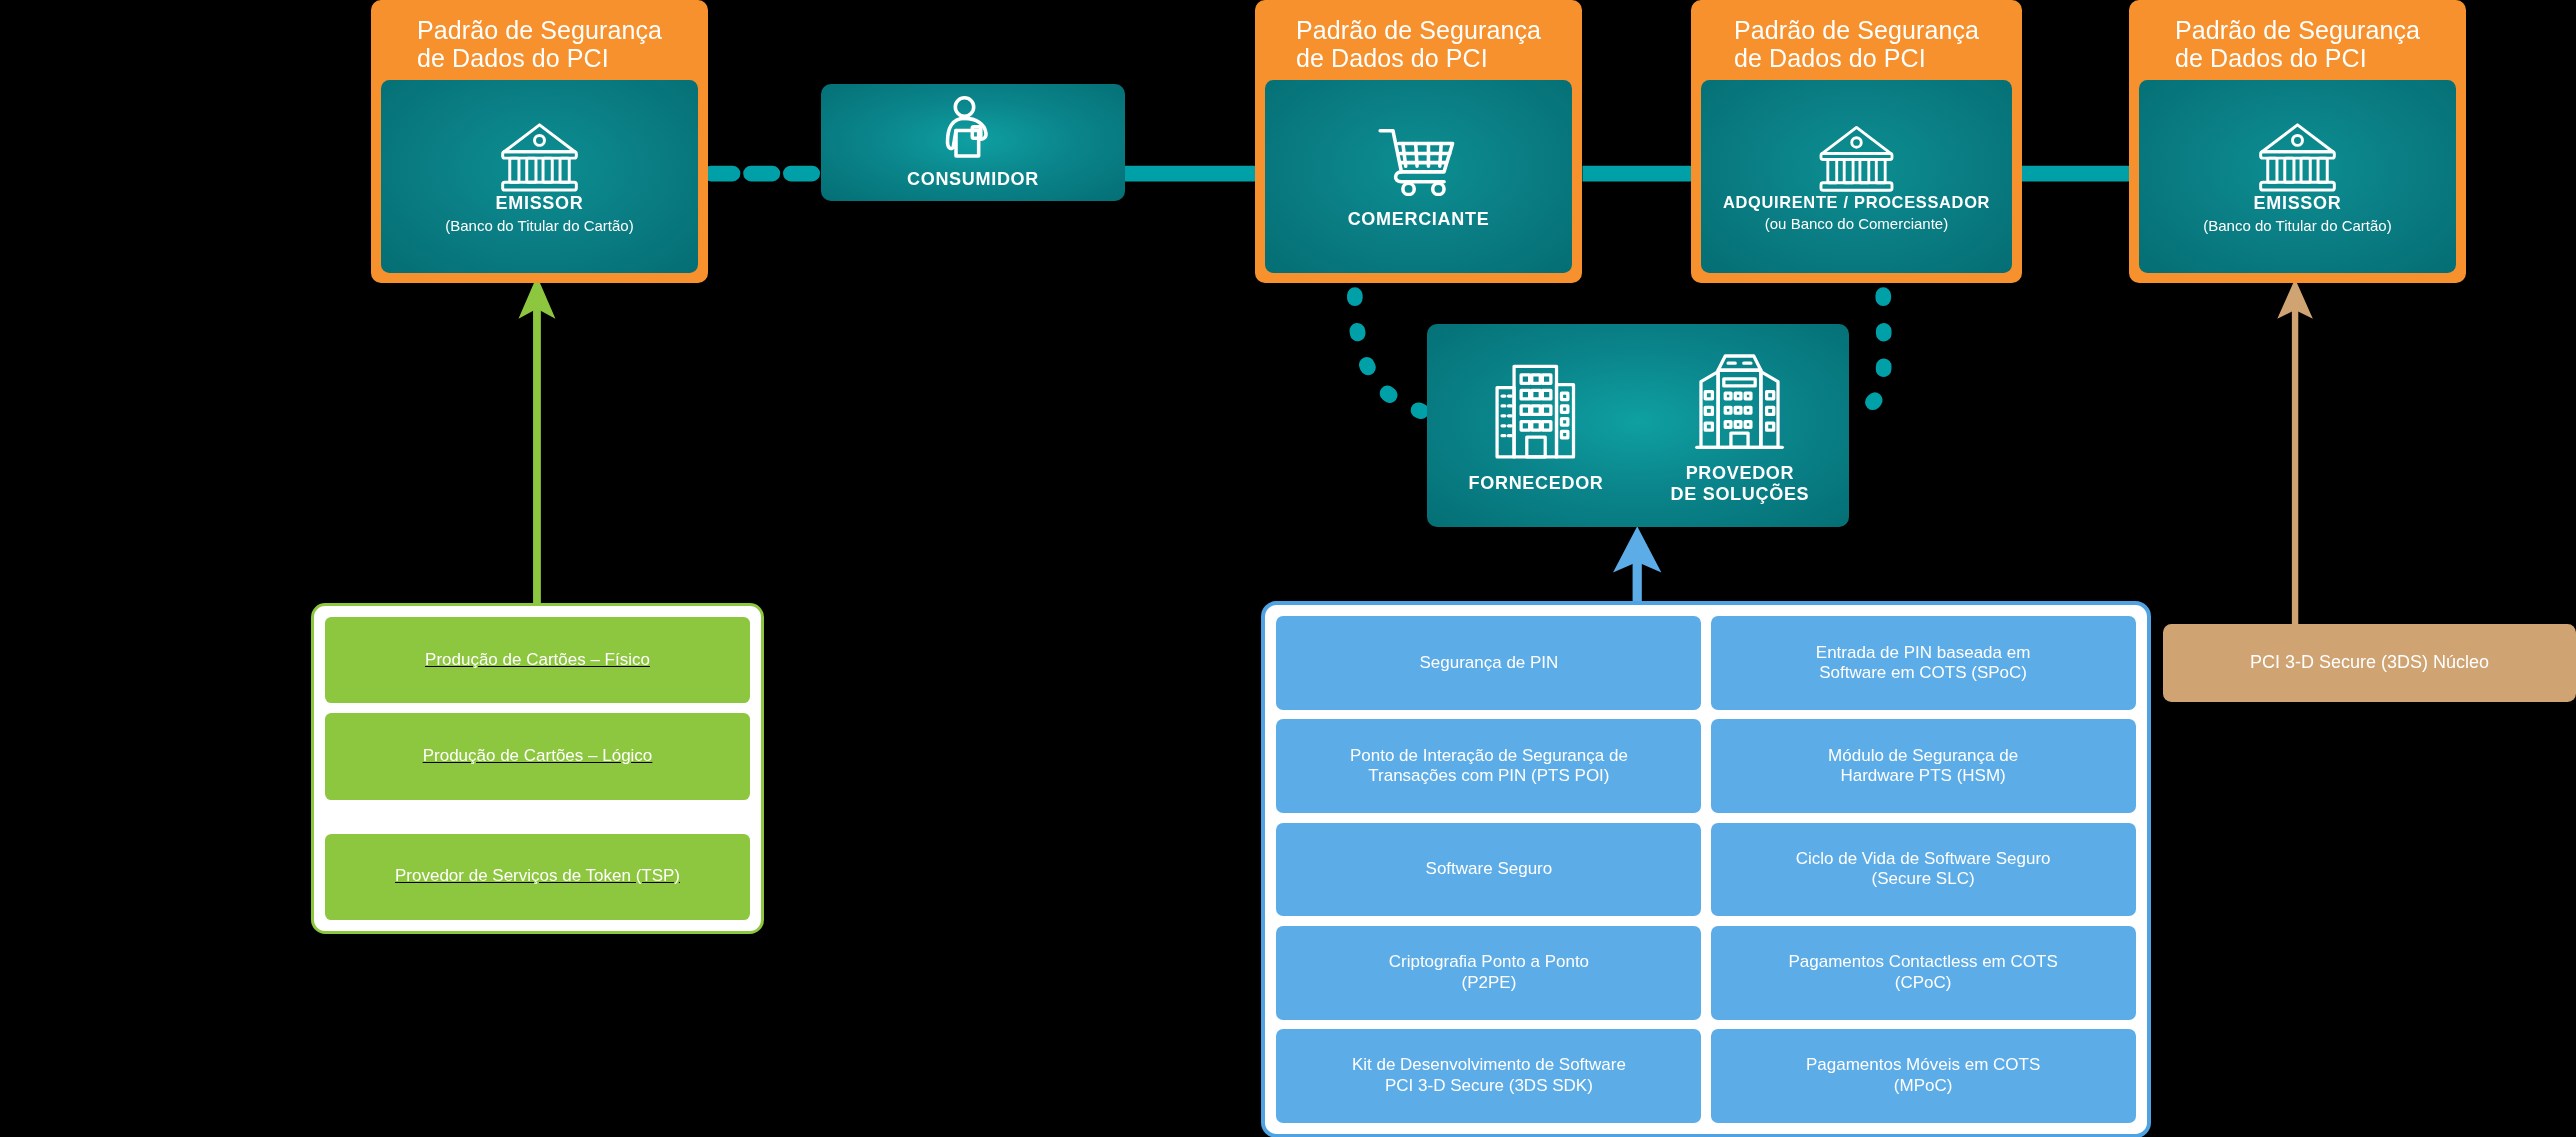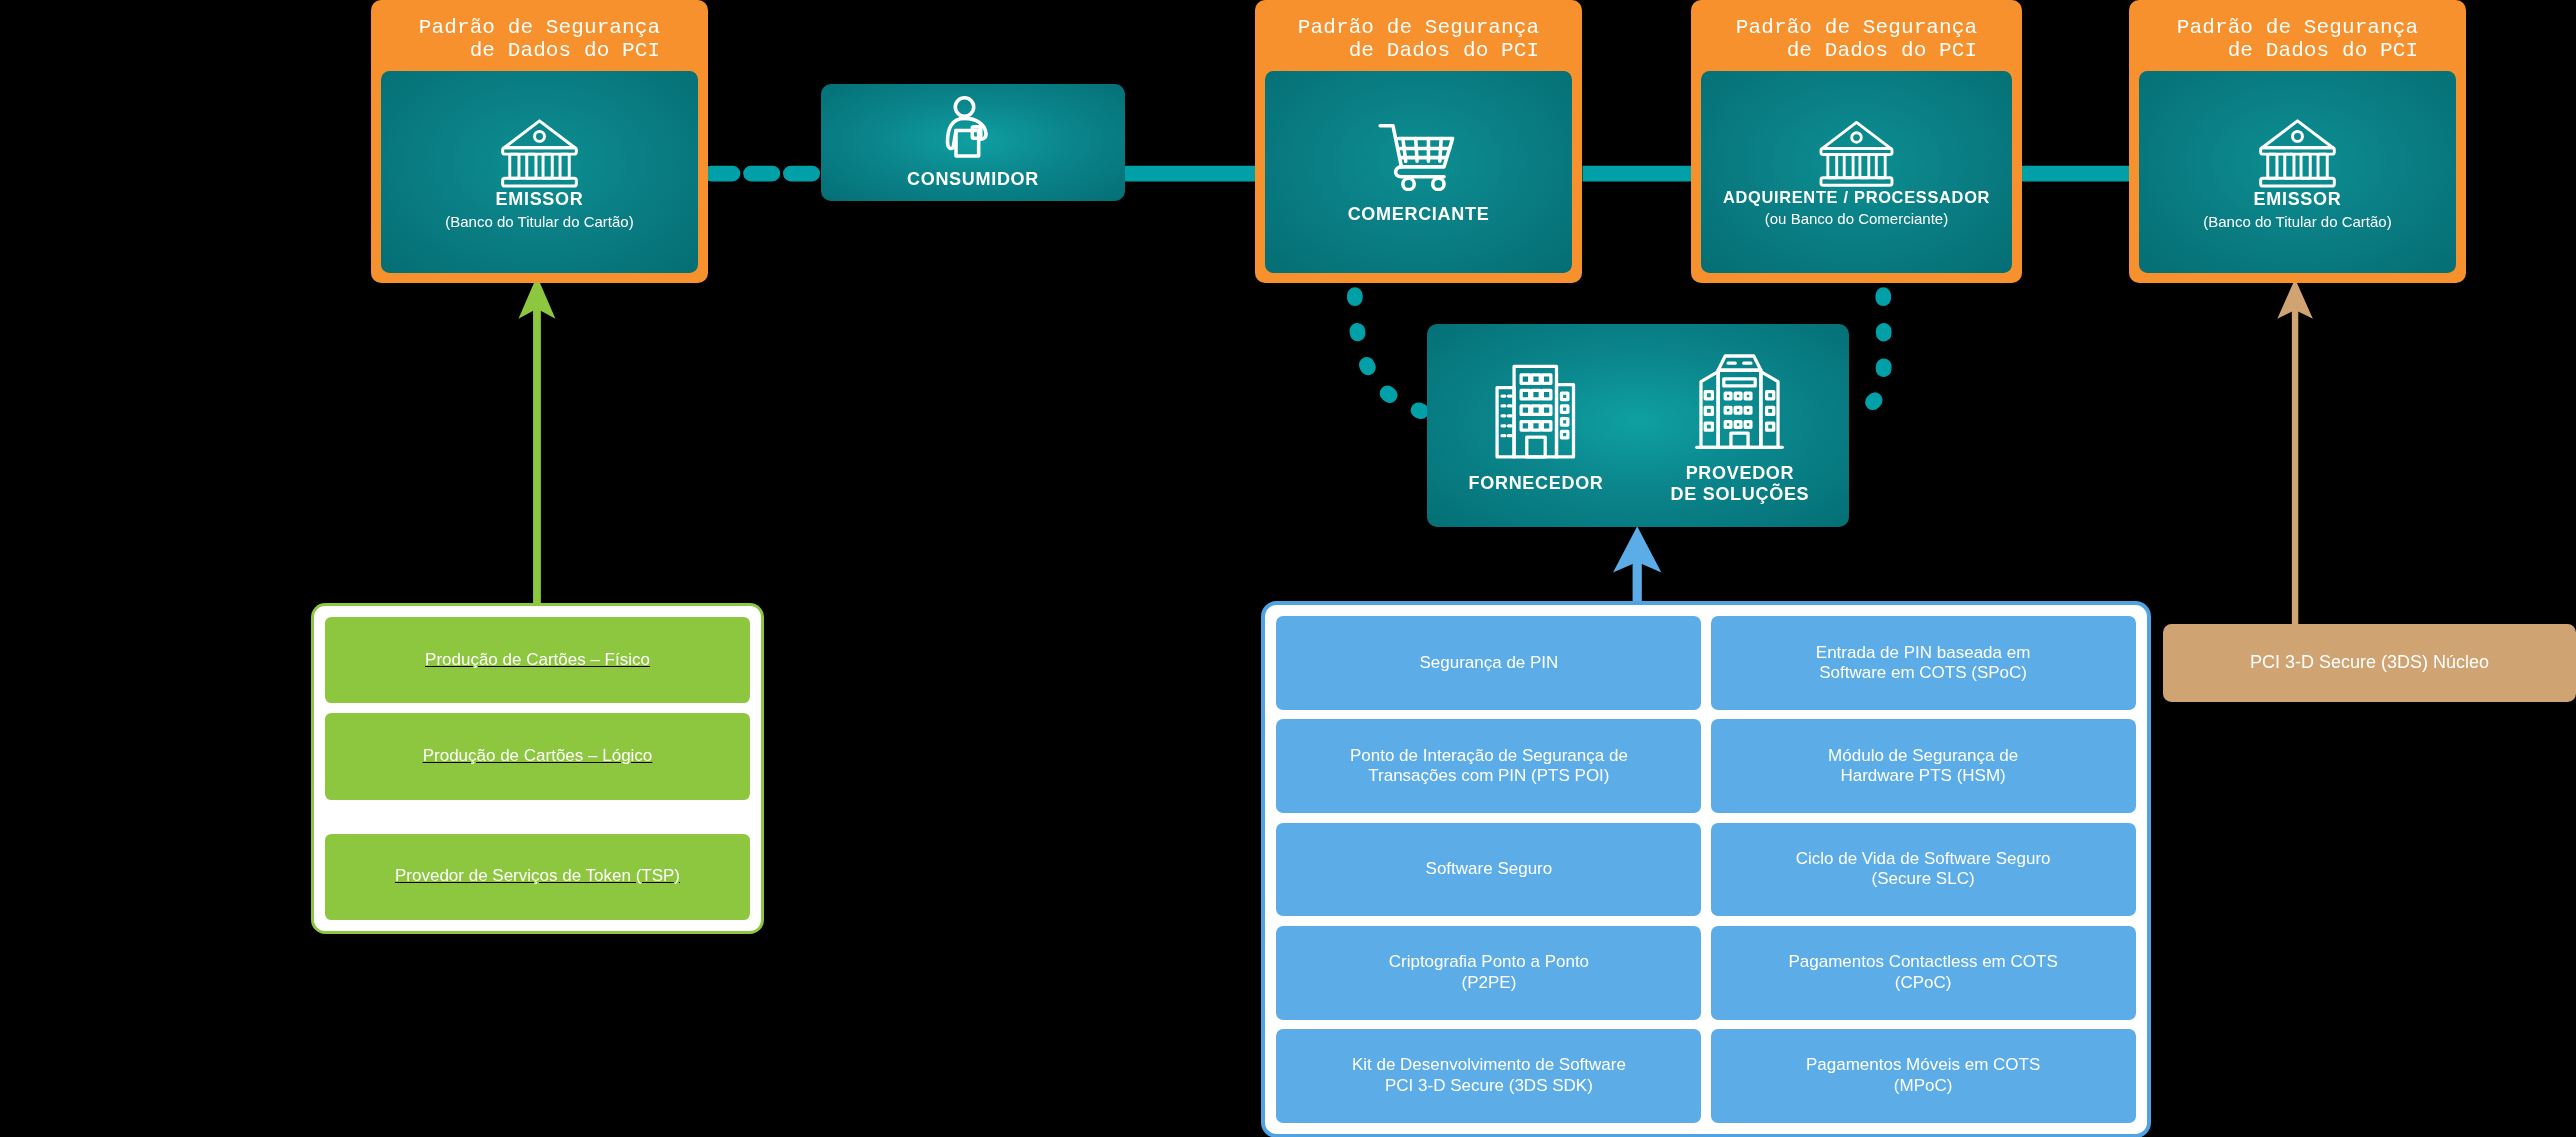--- a/index.html
+++ b/index.html
@@ -32,28 +32,27 @@
     position: absolute;
     background: #F6912E;
     border-radius: 10px;
     padding: 10px;
     display: flex;
     flex-direction: column;
     align-items: center;
   }
   .pci-title {
     color: #ffffff;
-    font-size: 21px;
+    font-size: 25px;
     line-height: 1.12;
-    text-align: right;
+    text-align: left;
     padding: 5.7px 2.8px 8.5px 2.8px;
     white-space: pre-line;
     font-weight: 400;
     letter-spacing: 0.1px;
-    font-family: Liberation Mono, monospace;
   }
   .teal-card {
     background: radial-gradient(ellipse at 50% 45%, #0c8f92 0%, #0a7e84 48%, #046e73 100%);
     border-radius: 8.5px;
     display: flex;
     flex-direction: column;
     align-items: center;
     justify-content: center;
     width: 100%;
     flex: 1;

